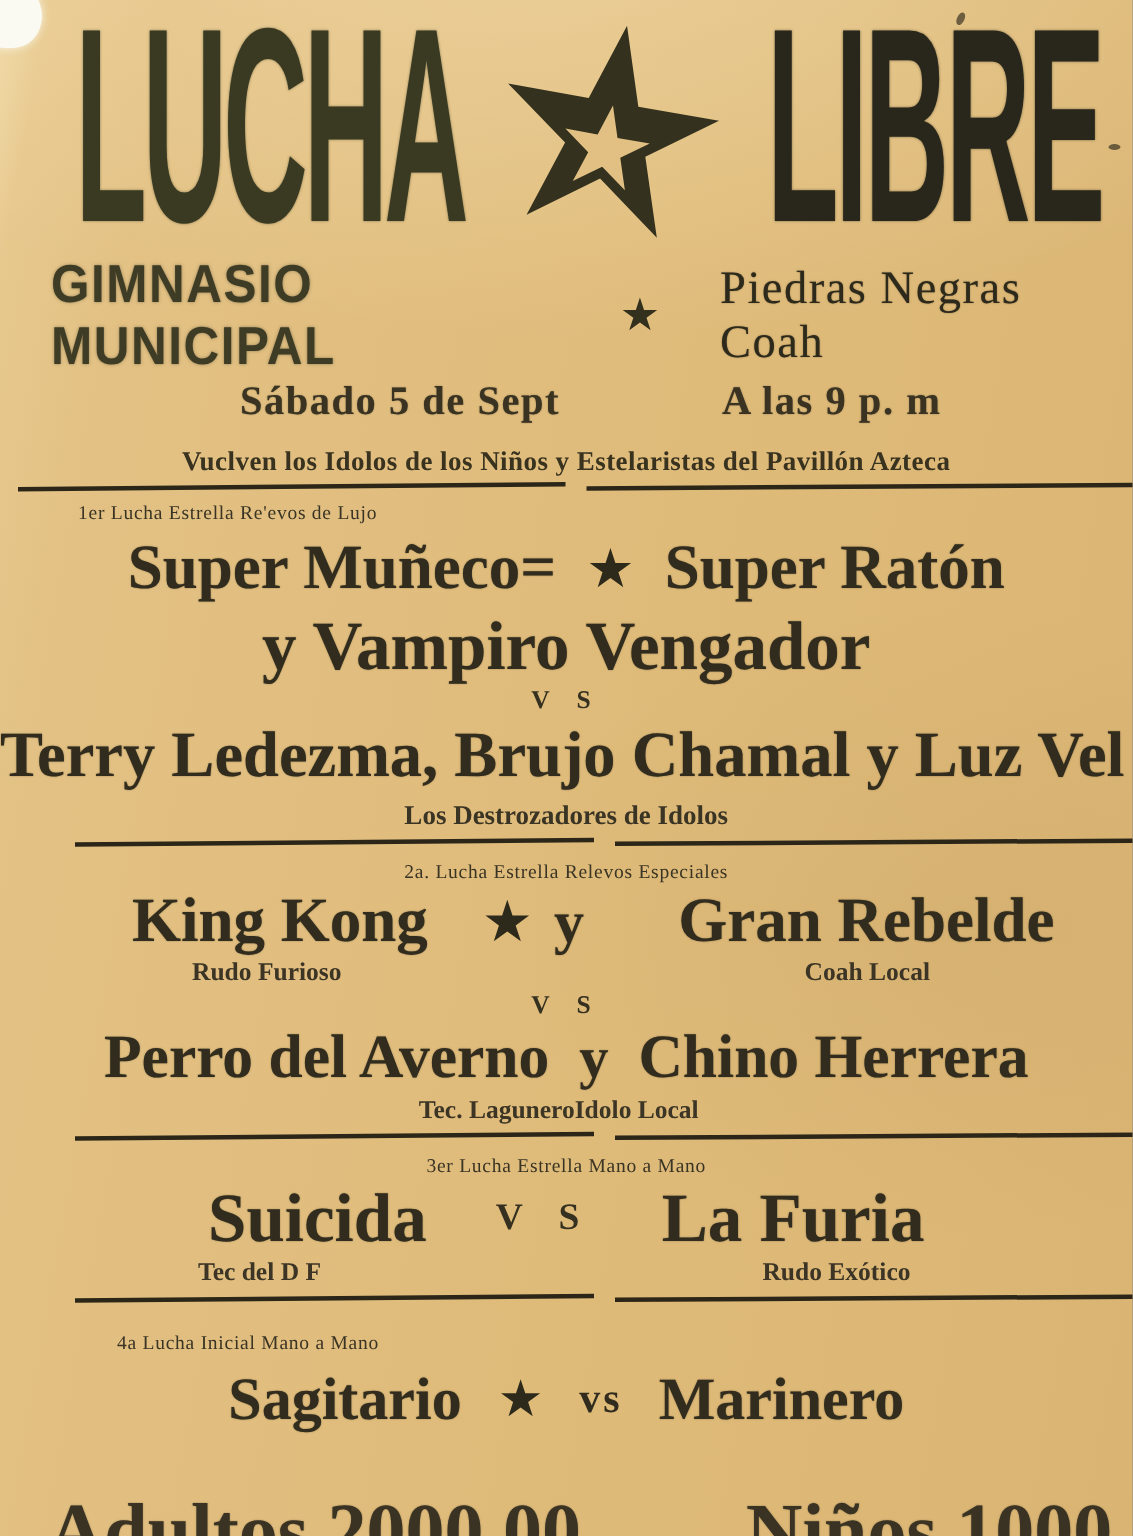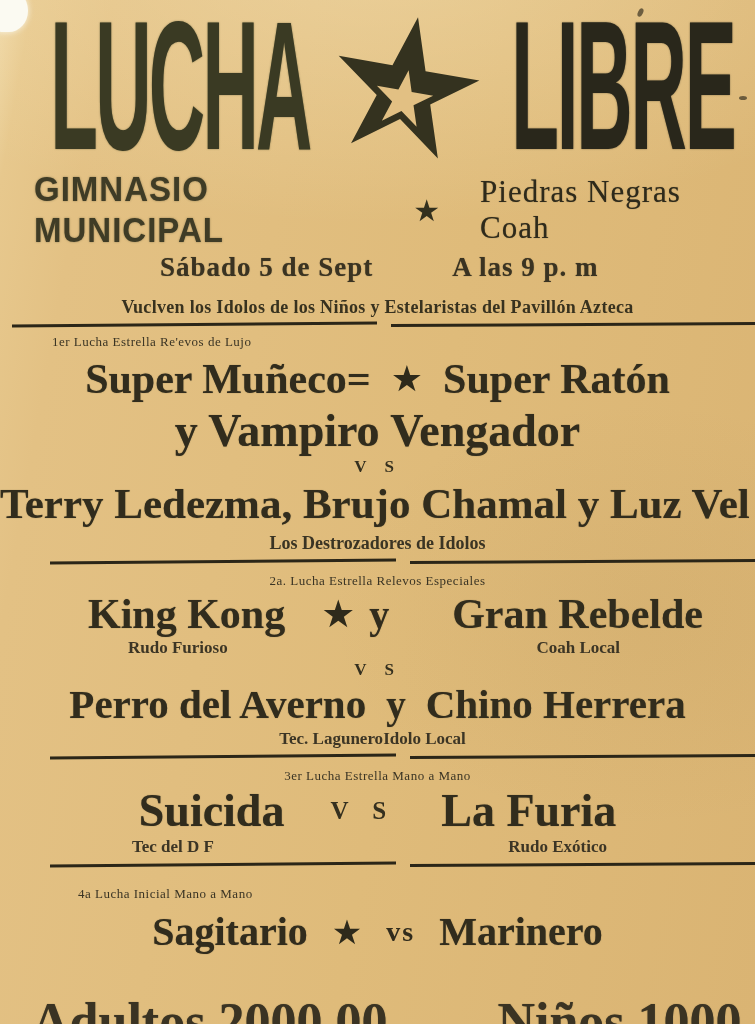--- a/index.html
+++ b/index.html
@@ -21,21 +21,21 @@
   .word-lucha .word{font-size:142px;letter-spacing:-5px;transform:scale(.55,1.30);color:#3a3a23;text-shadow:0 0 2px rgba(55,58,30,.6);}
   .star-box{flex:1;display:flex;justify-content:center;align-items:flex-start;}
   .word-libre{width:285px;}
   .word-libre .word{font-size:142px;letter-spacing:-4px;transform:scale(.55,1.30);color:#29271b;text-shadow:0 0 2px rgba(40,38,25,.6);}
   .venue-row{display:flex;align-items:center;margin:8px 30px 0 34px;}
   .venue{font-family:"Liberation Sans",sans-serif;font-weight:700;font-size:33px;letter-spacing:1px;transform:scaleY(1.08);color:#3f3c26;text-shadow:0 0 2px rgba(60,58,36,.5);}
   .venue-star{font-size:30px;margin-left:50px;color:#33301e;}
   .location{font-weight:400;font-size:31px;margin-left:40px;letter-spacing:1px;color:#2e2a1b;}
   .datetime-row{display:flex;margin-top:4px;}
   .date{margin-left:160px;font-size:27px;font-weight:700;letter-spacing:1px;color:#3a3322;}
-  .time{margin-left:79px;font-size:27px;font-weight:700;letter-spacing:1px;color:#3a3322;}
+  .time{margin-left:108px;font-size:27px;font-weight:700;letter-spacing:1px;color:#3a3322;}
   .tagline{text-align:center;margin-top:14px;}
   .tag1{font-size:18px;font-weight:700;letter-spacing:.3px;color:#38321f;}
   .tag2{font-size:19px;font-weight:700;letter-spacing:2.5px;margin-top:3px;color:#38321f;}
   
   .rule{display:flex;gap:14px;margin-top:6px;padding-left:50px;}
   .rule .seg{flex:1;height:3px;background:#2b2618;}
   .rule .seg.a{transform:rotate(-.5deg);}
   .rule .seg.b{transform:rotate(-.35deg);}
   .rule.first{padding-left:12px;margin-top:5px;}
   

